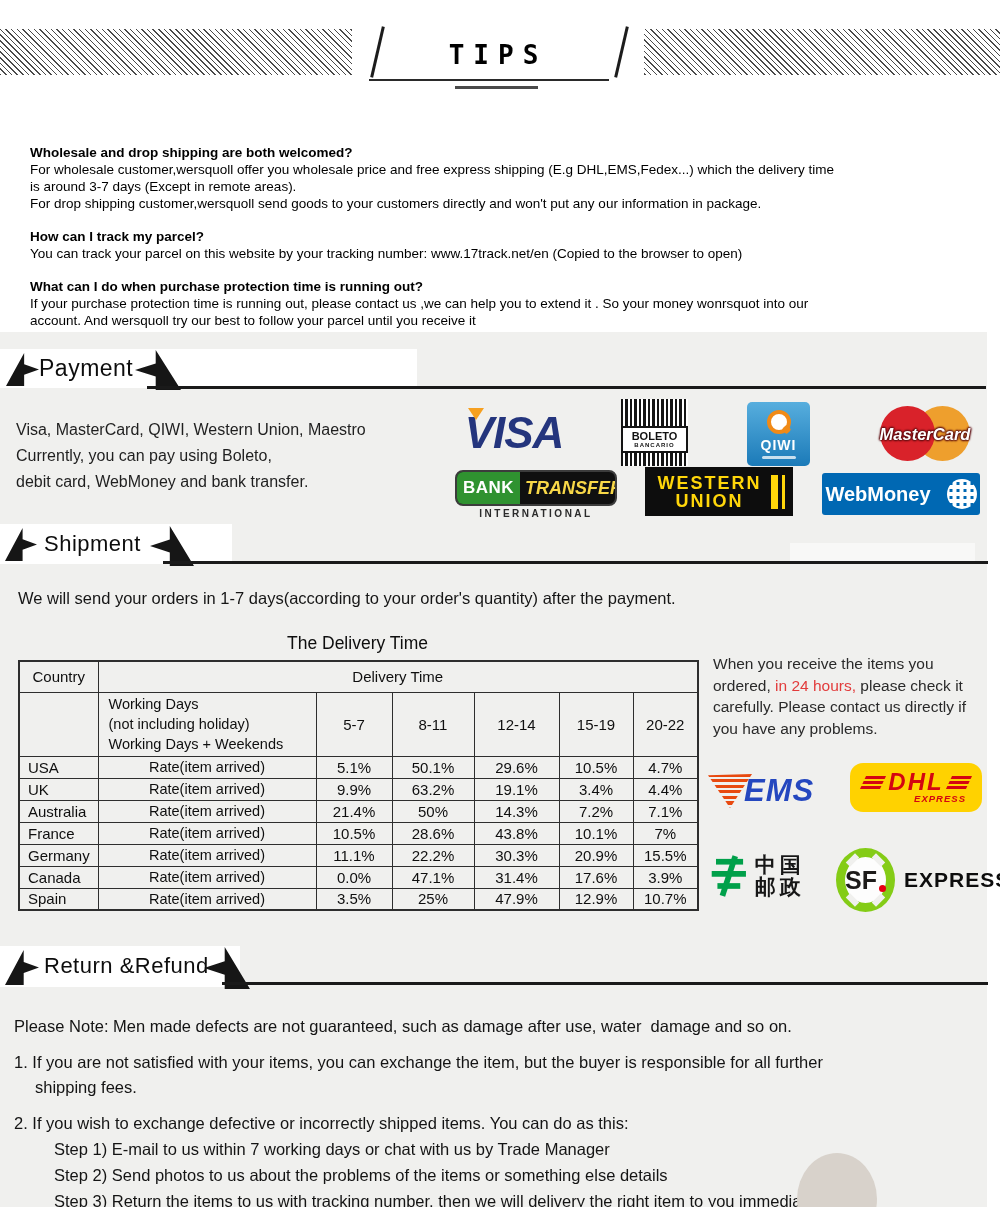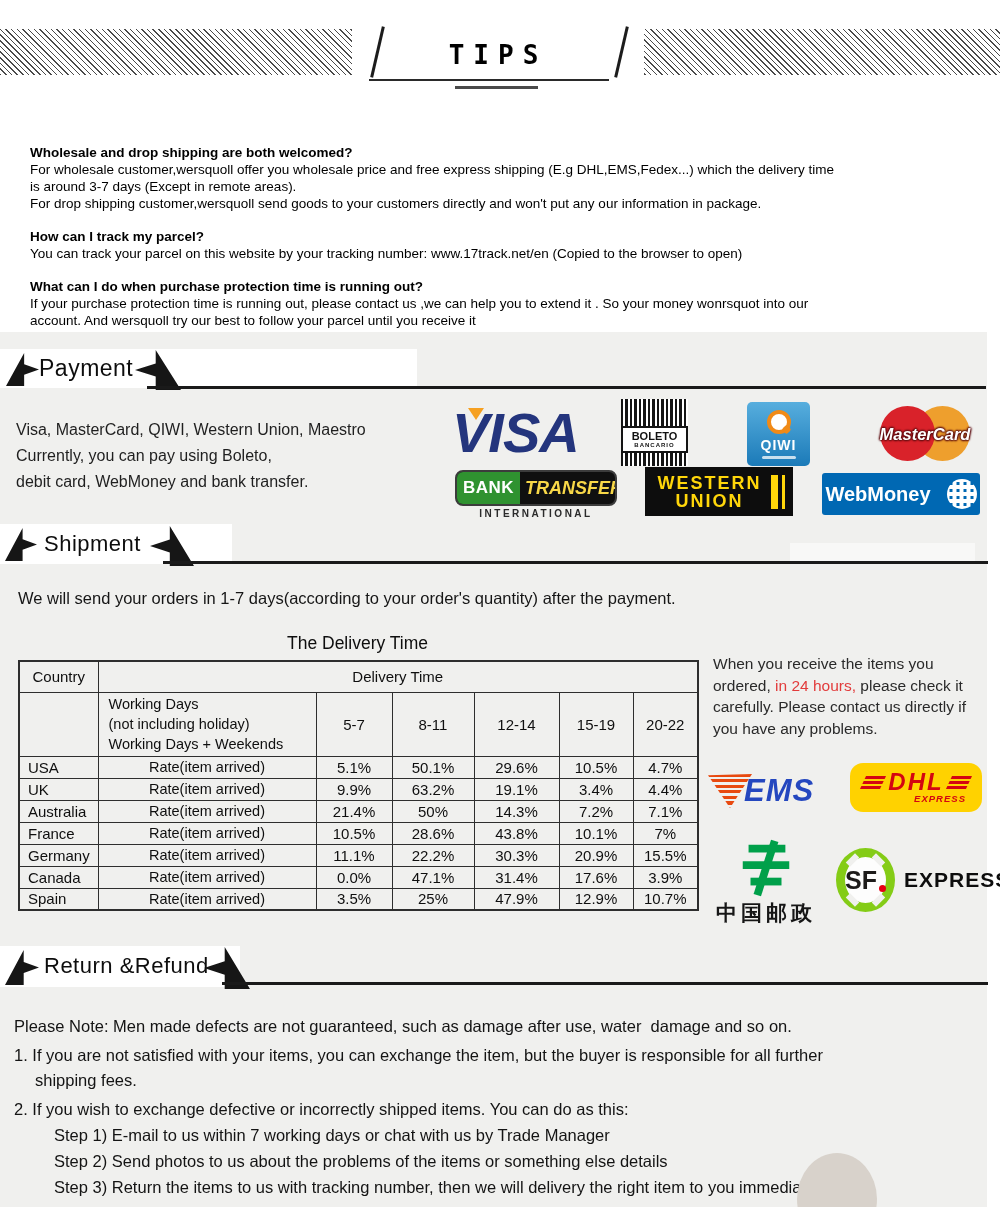--- a/index.html
+++ b/index.html
@@ -52,21 +52,21 @@
   .band-ret{left:0;top:946px;width:240px;height:41px}
   .flag-ret-l{left:5px;top:950px;width:34px;height:35px}
   .label-ret{left:44px;top:953px}
   .flag-ret-r{left:204px;top:947px;width:46px;height:42px}
   .line-ret{left:222px;top:982px;width:766px}
 
   
   .pay-text{position:absolute;left:16px;top:417px;width:430px;font-size:16px;line-height:26px;color:#1f1f1f}
 
   .logo-visa{position:absolute;left:452px;top:404px;width:124px;height:58px}
-  .visa-text{font-style:italic;font-weight:bold;font-size:56px;line-height:58px;color:#24357d;
+  .visa-text{font-style:italic;font-weight:bold;font-size:44px;line-height:58px;color:#24357d;
              letter-spacing:-1px;text-align:center}
   .visa-flag{position:absolute;left:16px;top:4px;width:16px;height:12px;background:#f6a020;
              clip-path:polygon(0 0,100% 0,50% 100%)}
 
   .logo-boleto{position:absolute;left:621px;top:399px;width:67px;height:67px;background:#fff;
                display:flex;flex-direction:column}
   .barcode{background:repeating-linear-gradient(90deg,#141414 0 2px,#fff 2px 4px,#141414 4px 7px,#fff 7px 9px)}
   .bc-top{height:27px}
   .bc-mid{flex:1;border:2px solid #141414;display:flex;flex-direction:column;align-items:center;
           justify-content:center;background:#fff}
@@ -137,40 +137,40 @@
 
   .logo-dhl{position:absolute;left:850px;top:763px;width:132px;height:49px;background:#ffd200;
             border-radius:13px;padding-top:8px}
   .dhl-row{display:flex;align-items:center;justify-content:center;gap:5px}
   .dhl-str{width:20px;height:13px;transform:skewX(-25deg);
            background:repeating-linear-gradient(180deg,#d40511 0 2.6px,#ffd200 2.6px 5px)}
   .dhl-text{color:#d40511;font-weight:bold;font-style:italic;font-size:24px;line-height:22px;letter-spacing:2px}
   .dhl-sub{text-align:right;padding-right:16px;color:#d40511;font-style:italic;font-size:9.5px;
            font-weight:bold;letter-spacing:1px}
 
-  .logo-cp{position:absolute;left:706px;top:828px;width:120px;height:96px;display:flex;flex-direction:column;
+  .logo-cp{position:absolute;left:706px;top:828px;width:120px;height:96px;display:flex;flex-direction:row;
            align-items:center;justify-content:flex-end;gap:3px}
   .cp-text{font-size:21px;font-weight:bold;color:#161616;letter-spacing:4px;line-height:22px}
 
   .logo-sf{position:absolute;left:836px;top:842px;width:152px;height:76px;display:flex;align-items:center}
   .sf-ring{position:relative;width:64px;height:64px;border-radius:50%;border:9px solid #84cc16;
            background:#fdfdfd;display:flex;align-items:center;justify-content:center}
   .sf-notch{position:absolute;width:13px;height:6px;background:#f0f0ee}
   .sf-n-tl{top:0;left:1px;transform:rotate(-45deg)}
   .sf-n-tr{top:0;right:1px;transform:rotate(45deg)}
   .sf-n-bl{bottom:0;left:1px;transform:rotate(45deg)}
   .sf-n-br{bottom:0;right:1px;transform:rotate(-45deg)}
   .sf-text{font-size:25px;font-weight:bold;color:#1d1b1a;display:flex;align-items:flex-end}
   .sf-dot{width:7px;height:7px;border-radius:50%;background:#e60012;margin:0 0 3px 2px;display:inline-block}
   .sf-express{margin-left:9px;font-size:21px;font-weight:bold;color:#0d0d0d;letter-spacing:1px}
 
   
   .refund-text{position:absolute;left:14px;top:1014px;width:968px;font-size:16.5px;line-height:25px;color:#141414}
   .refund-note{white-space:pre-wrap}
-  .refund-item{margin-top:4px}
+  .refund-item{margin-top:11px}
   .refund-cont{padding-left:21px}
   .refund-step{padding-left:40px;margin-top:1px}
 
   .blob{position:absolute;left:797px;top:1153px;width:80px;height:92px;border-radius:50%;background:#d8d2cb}
 </style>
 </head>
 <body>
 
 <div class="page">
 

